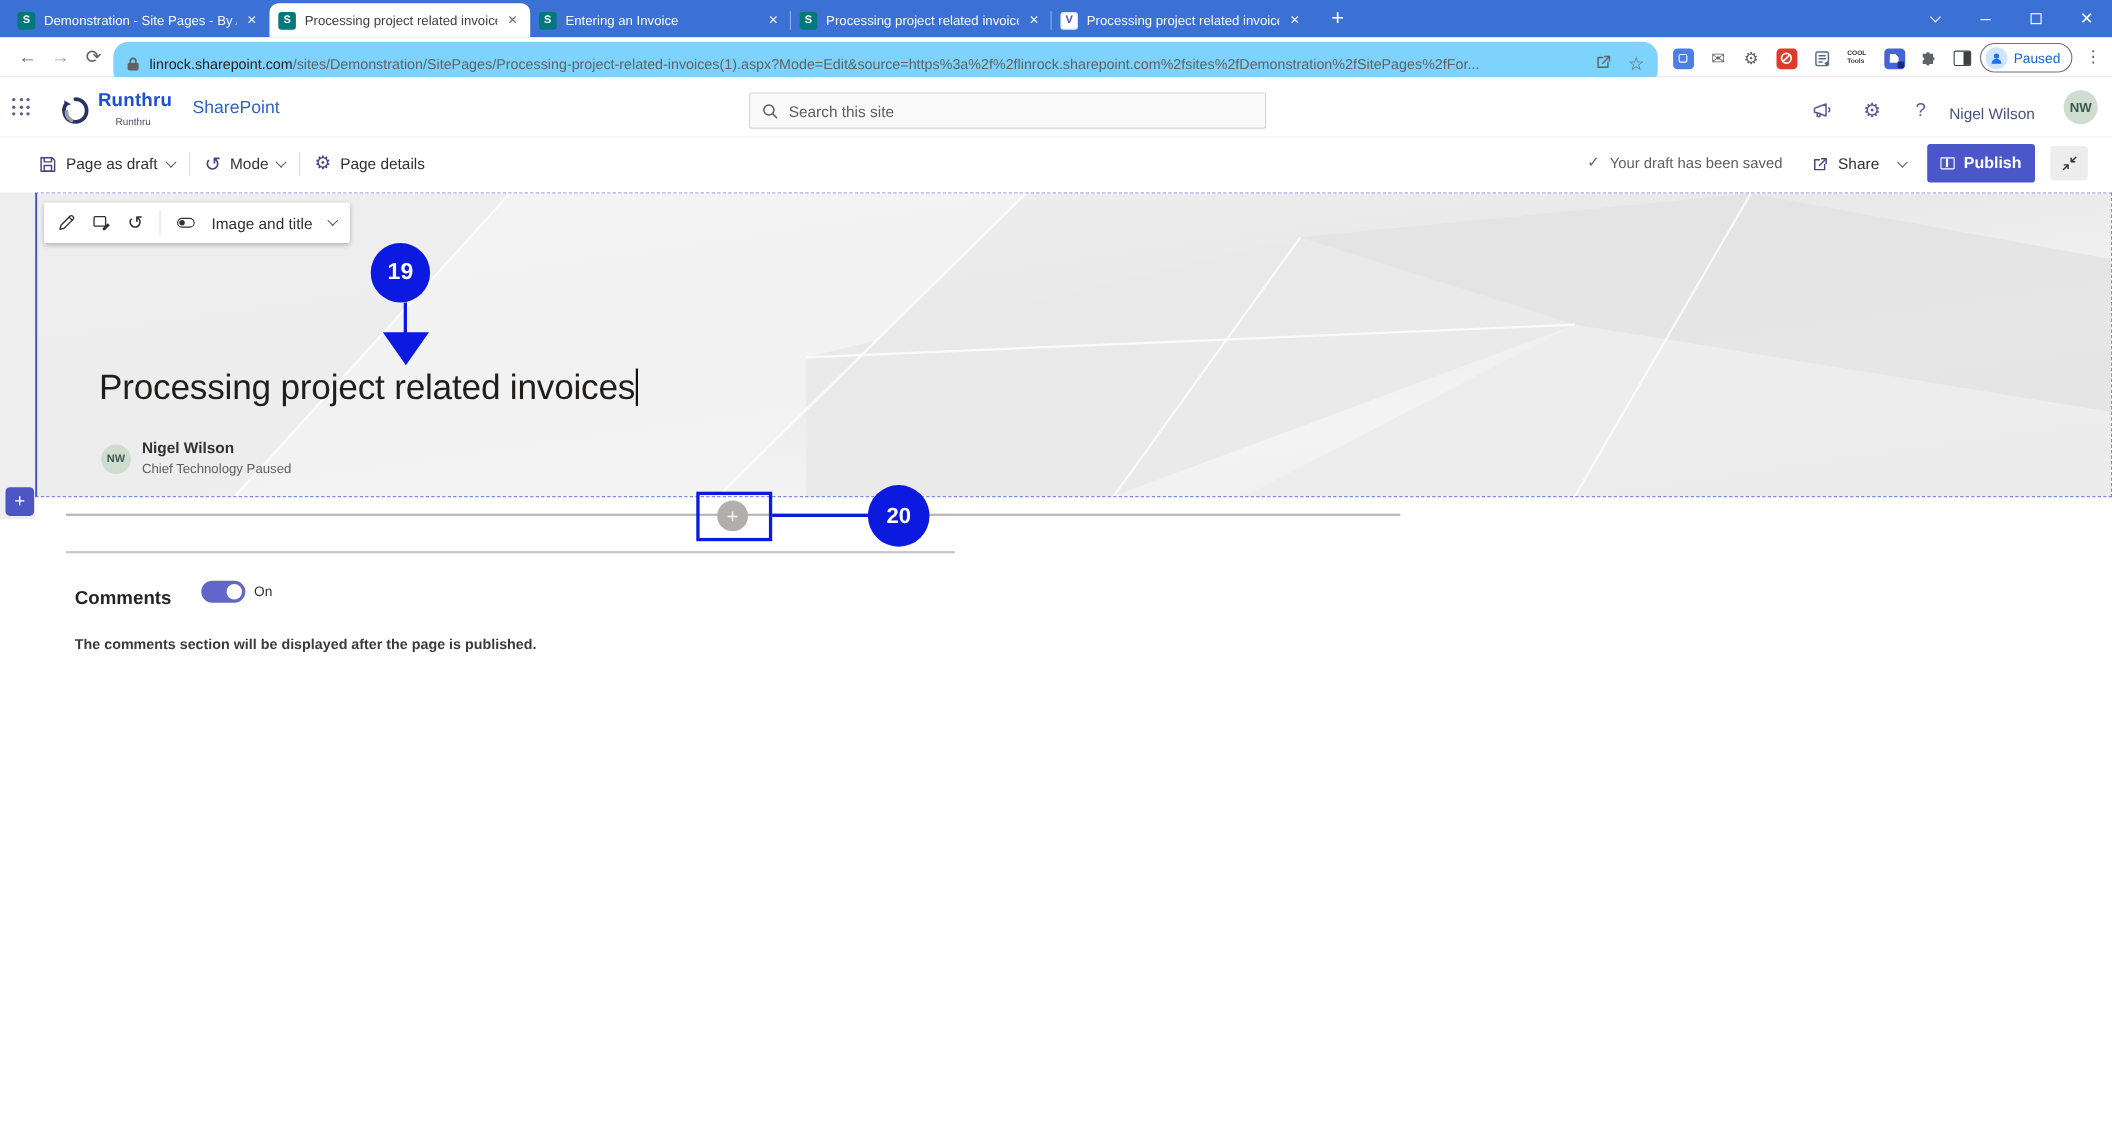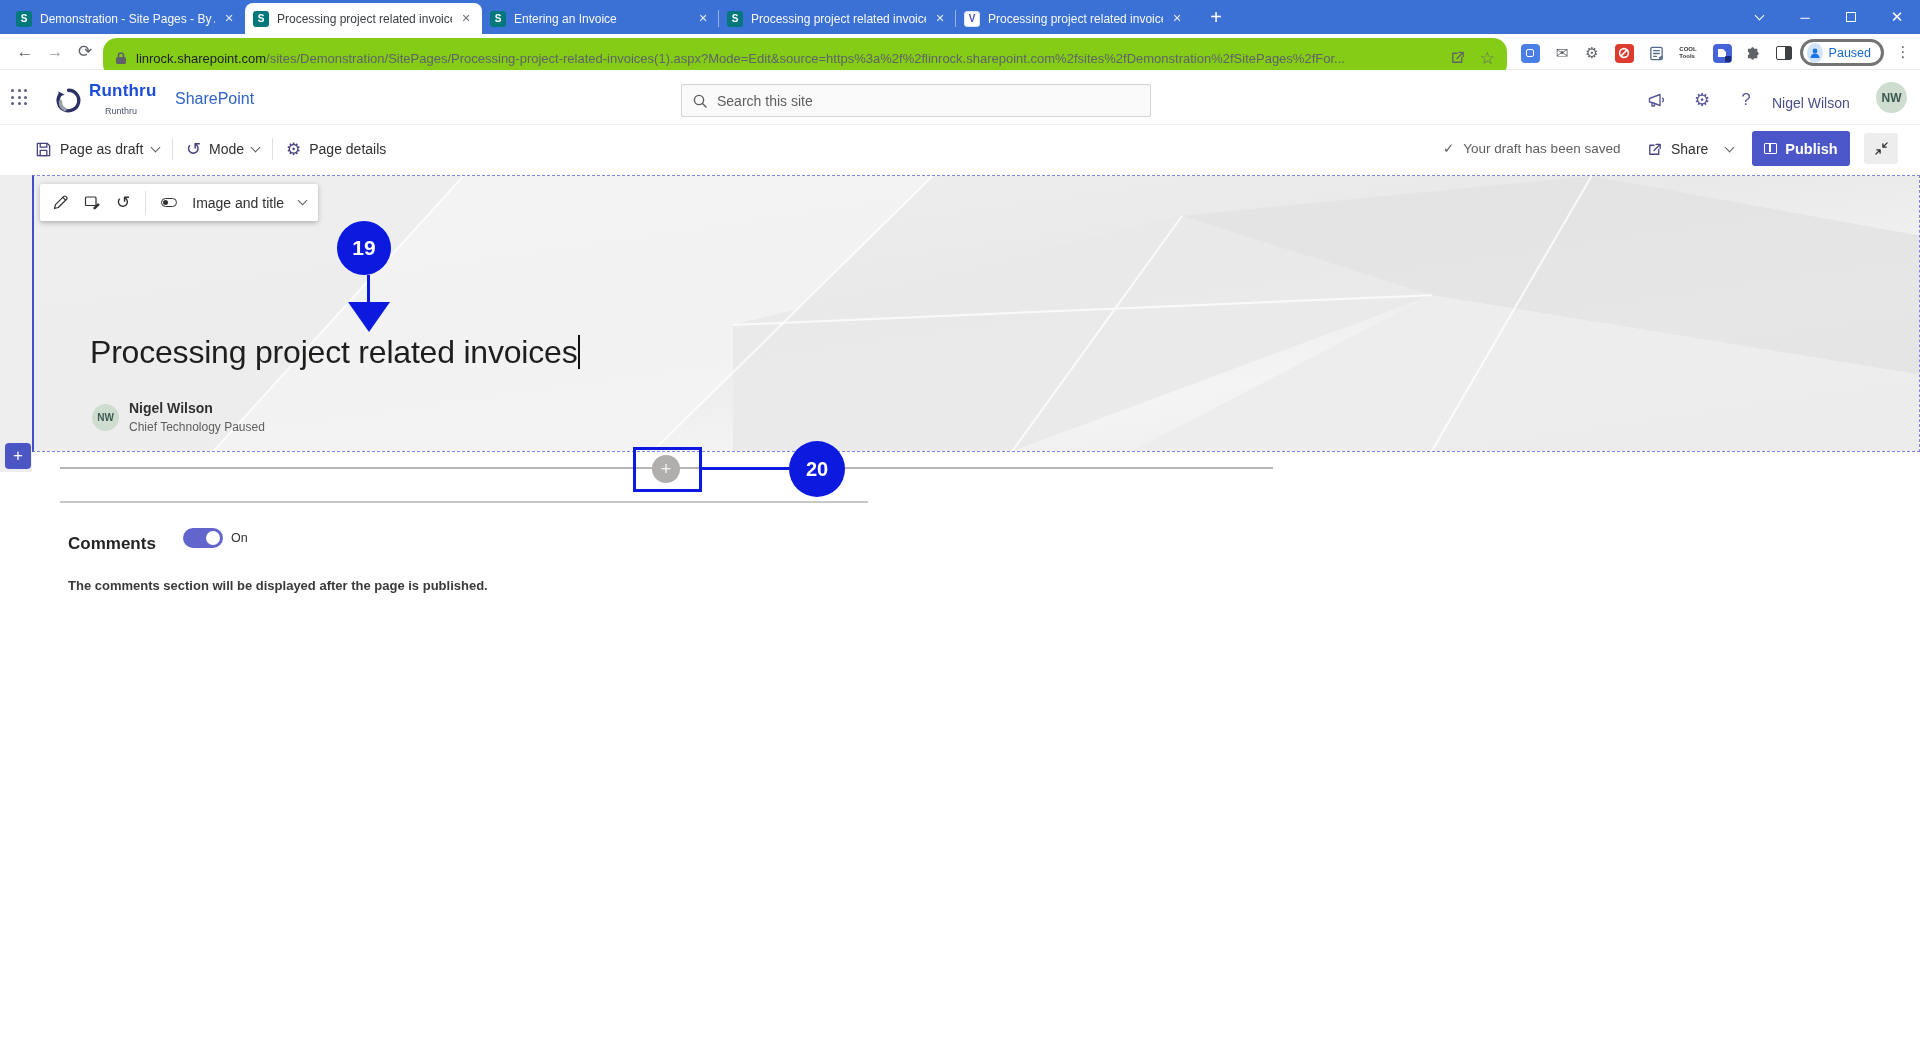--- a/index.html
+++ b/index.html
@@ -28,31 +28,31 @@
           transform:rotate(45deg); display:inline-block; margin-top:-4px; }
   .chev.dark { border-color:#605e5c; }
   .maxbox { width:10px; height:10px; border:1.3px solid #fff; }
 
   
   .addressbar { position:absolute; left:0; top:34px; width:1920px; height:36px; background:#fff;
                 border-bottom:1px solid #e8eaed; }
   .navbtn { position:absolute; top:5px; width:26px; height:26px; text-align:center; line-height:26px;
             font-size:17px; color:#5f6368; border-radius:50%; }
   .navbtn.disabled { color:#9aa0a6; }
-  .omnibox { position:absolute; left:103px; top:4px; width:1404px; height:40px; background:#84cc16;
+  .omnibox { position:absolute; left:103px; top:4px; width:1404px; height:40px; background:#7dd3fc;
              border-radius:14px; display:flex; align-items:center; padding:12px 12px; }
   .url { font-size:13px; white-space:nowrap; overflow:hidden; flex:1; margin-left:9px; }
   .url .dom { color:#202124; }
   .url .path { color:#5f6368; }
   .omni-ic { flex:0 0 auto; margin-left:14px; color:#5f6368; font-size:15px; line-height:1; }
   .ext { position:absolute; top:7px; width:24px; height:24px; display:flex; align-items:center;
          justify-content:center; font-size:15px; color:#5f6368; }
   .extsq { width:19px; height:19px; border-radius:4px; display:flex; align-items:center; justify-content:center; }
   .cooltools { font-size:6px; font-weight:bold; color:#333; line-height:1.1; text-align:left; }
-  .chip { position:absolute; left:1800px; top:5px; width:84px; height:27px; border:3px solid #737373;
+  .chip { position:absolute; left:1800px; top:5px; width:84px; height:27px; border:1px solid #737373;
           border-radius:14px; display:flex; align-items:center; padding:0 10px 0 4px; background:#fff; }
   .chip .avatarp { width:20px; height:20px; border-radius:50%; background:#d2e3fc; display:flex;
                    align-items:center; justify-content:center; margin-right:6px; }
   .chip .lbl { color:#1967d2; font-size:12.5px; }
   .dots { position:absolute; left:1892px; top:6px; width:22px; height:24px; color:#5f6368;
           font-size:15px; text-align:center; line-height:24px; }
 
   
   .spheader { position:absolute; left:0; top:70px; width:1920px; height:55px; background:#fff;
               border-bottom:1px solid #f0efee; }

